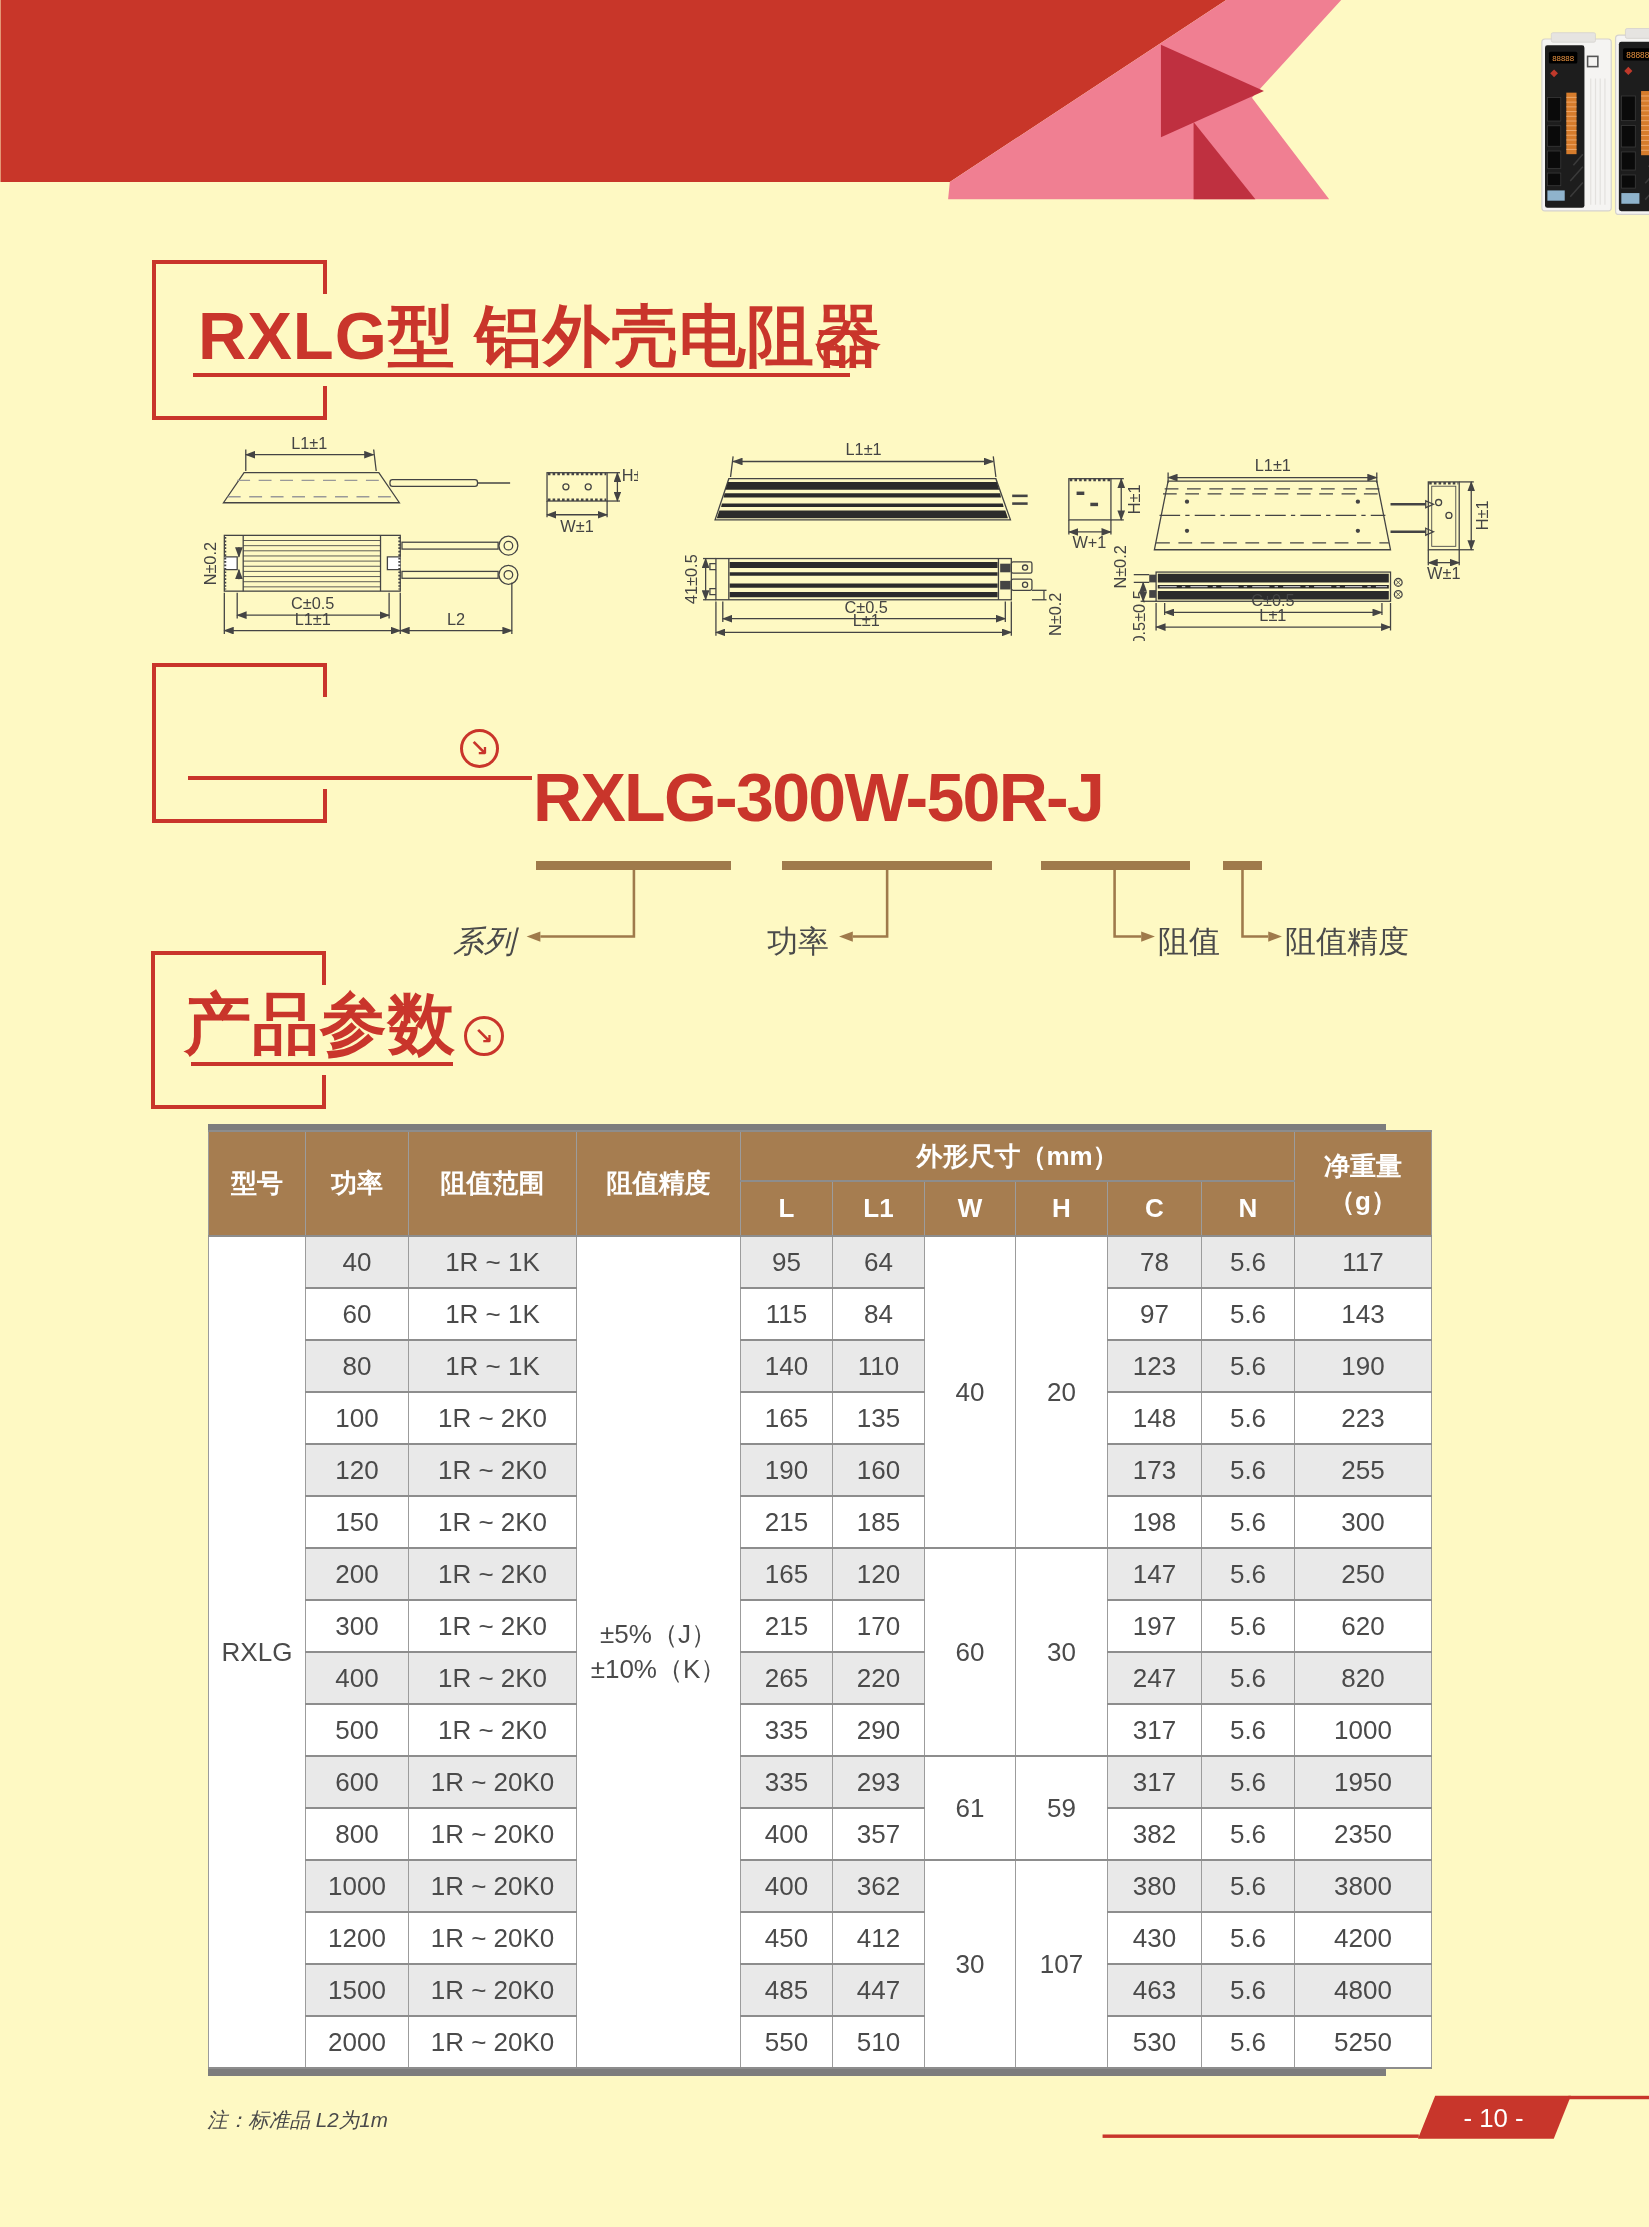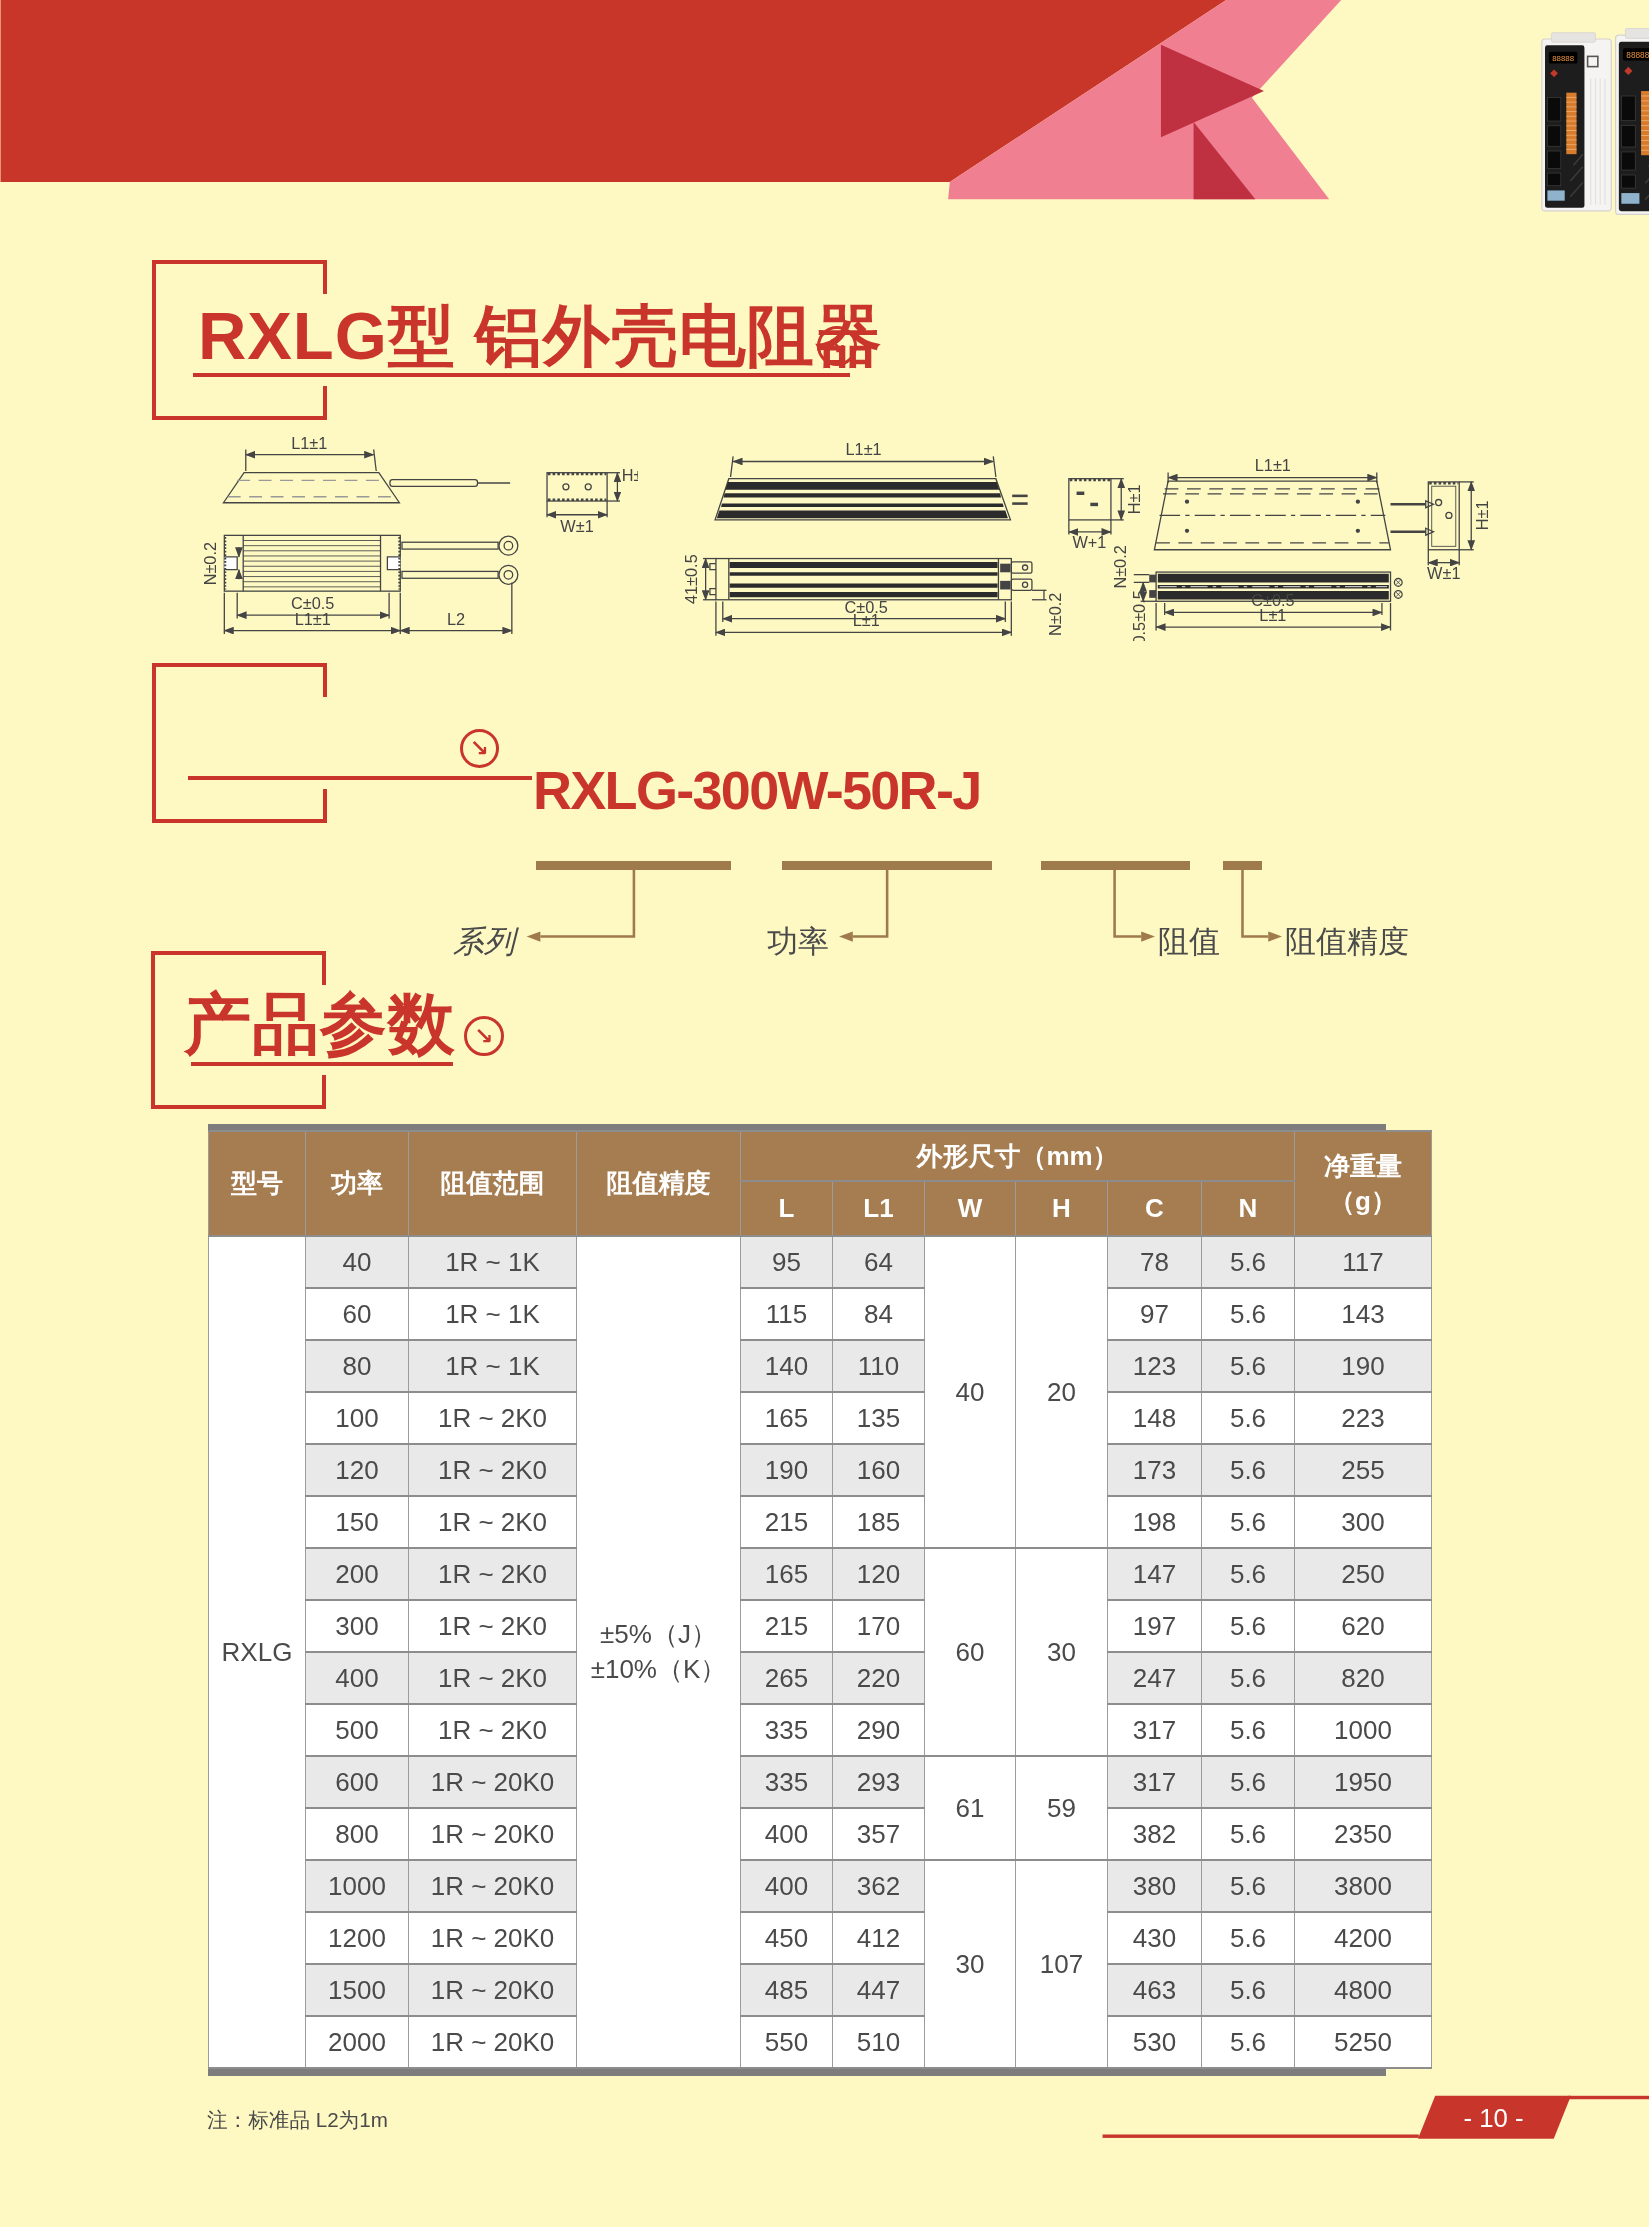--- a/index.html
+++ b/index.html
@@ -8,21 +8,21 @@
   .abs{position:absolute;}
   
   .bracket{position:absolute;border:4.3px solid #c9352b;border-right:none;}
   .bracket::before{content:"";position:absolute;right:-4.3px;top:-4.3px;width:4.3px;height:34px;background:#c9352b;}
   .bracket::after{content:"";position:absolute;right:-4.3px;bottom:-4.3px;width:4.3px;height:34px;background:#c9352b;}
   .sec-title{position:absolute;color:#c9352b;font-weight:900;font-size:67px;line-height:1;white-space:nowrap;letter-spacing:0.9px;}
   .underline{position:absolute;height:4.3px;background:#c9352b;}
   .arrow-badge{position:absolute;border:3.4px solid #c9352b;border-radius:50%;color:#c9352b;
                display:flex;align-items:center;justify-content:center;font-size:23px;font-weight:900;}
   
-  .big-name{position:absolute;color:#c9352b;font-size:54px;font-weight:600;letter-spacing:-1.7px;line-height:1;white-space:nowrap;}
+  .big-name{position:absolute;color:#c9352b;font-size:68px;font-weight:600;letter-spacing:-1.7px;line-height:1;white-space:nowrap;}
   .name-bar{position:absolute;height:8.6px;background:#9f7a4b;}
   .name-label{position:absolute;font-size:31px;color:#4a4a4a;white-space:nowrap;}
   
   #tableWrap{position:absolute;left:208px;top:1124px;width:1178px;}
   .tbar{height:6px;background:#7d7d7d;}
   table.param{border-collapse:collapse;table-layout:fixed;width:1222px;font-size:26px;color:#4a4a4a;}
   table.param th,table.param td{border-left:1.7px solid #9c9c9c;border-right:1.7px solid #9c9c9c;
        border-top:2.6px solid #8d8d8d;border-bottom:2.6px solid #8d8d8d;text-align:center;vertical-align:middle;padding:0;}
   table.param th{background:#a67d50;color:#fff;font-weight:700;font-size:26px;}
   table.param thead tr:nth-child(1){height:50px;}
@@ -482,21 +482,21 @@
             <td>510</td>
             <td>530</td>
             <td>5.6</td>
             <td>5250</td>
           </tr>
         </tbody>
     </table>
     <div class="tbar" style="height:6.9px"></div>
   </div>
 
-  <div class="note" style="left:207px;top:2106px;">注：标准品  L2为1m</div>
+  <div class="note" style="left:207px;top:2106px;font-style:italic;">注：标准品  L2为1m</div>
   <svg class="abs" style="left:1100px;top:2094px" width="550" height="50" viewBox="0 0 640 58">
     <rect x="3" y="47" width="368" height="4" fill="#c8362b"></rect>
     <polygon points="390,2 548,2 528,52 370,52" fill="#c8362b"></polygon>
     <rect x="545" y="2" width="95" height="4" fill="#c8362b"></rect>
     <text x="458" y="38" text-anchor="middle" fill="#ffffff" font-size="30">- 10 -</text>
   </svg>
 
 </div>
 
 

